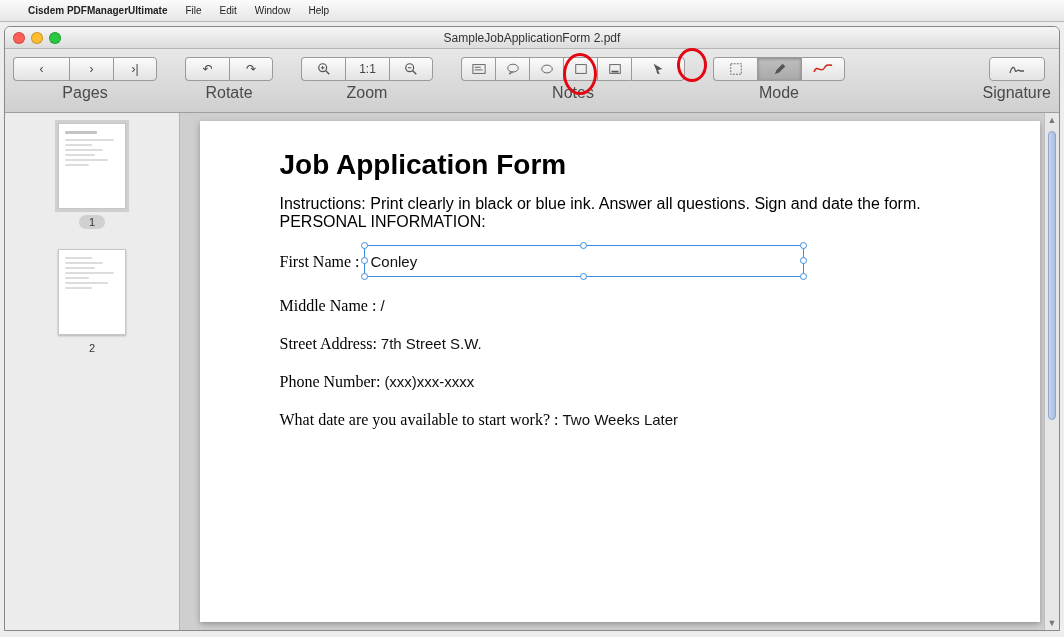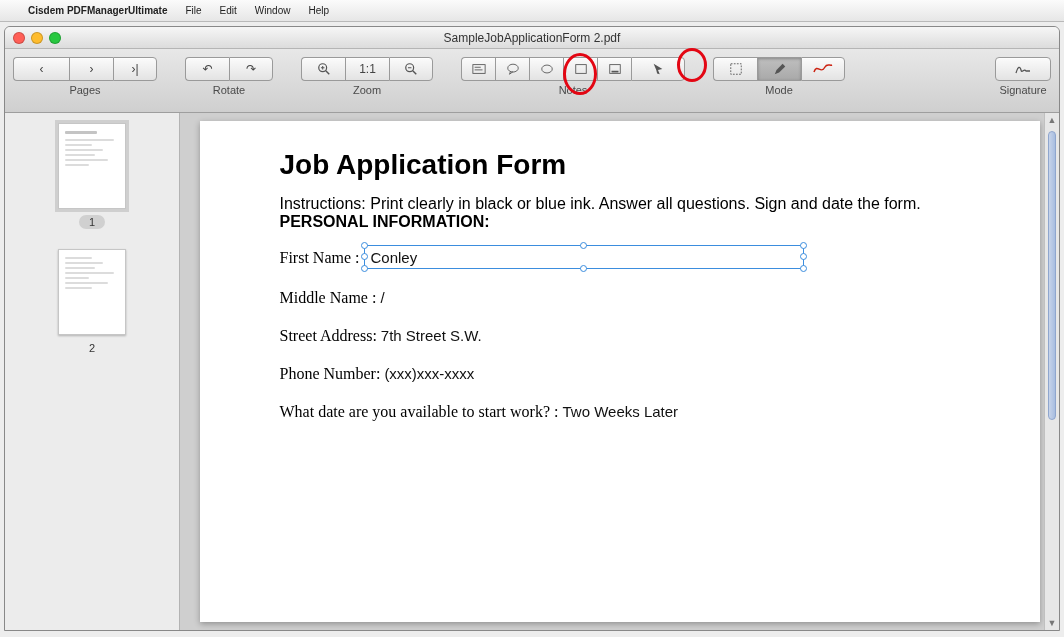--- a/index.html
+++ b/index.html
@@ -72,21 +72,21 @@
     }
     .tb-btn.wide { min-width: 44px; }
     .tb-btn.wider { min-width: 56px; }
     .tb-btn.active {
       background: linear-gradient(to bottom, #bfbfbf, #a9a9a9);
       box-shadow: inset 0 1px 3px rgba(0,0,0,0.3);
     }
     .seg .tb-btn { border-radius: 0; border-right-width: 0; }
     .seg .tb-btn:first-child { border-top-left-radius: 4px; border-bottom-left-radius: 4px; }
     .seg .tb-btn:last-child { border-top-right-radius: 4px; border-bottom-right-radius: 4px; border-right-width: 1px; }
-    .tb-label { font-size: 11px; color: #4a4a4a; margin-top: 3px; }
+    .tb-label { font-size: 16px; color: #4a4a4a; margin-top: 3px; }
 
     .ico { display: inline-block; line-height: 1; }
 
     
     .content { display: flex; height: calc(100% - 86px); }
 
     
     .sidebar {
       width: 175px;
       background: #ececec;
@@ -123,32 +123,32 @@
     .page {
       width: 840px;
       background: #fff;
       box-shadow: 0 2px 6px rgba(0,0,0,0.3);
       padding: 28px 80px;
       font-family: "Times New Roman", Times, serif;
       color: #000;
     }
     .page h1 { font-size: 28px; font-weight: bold; margin-bottom: 14px; }
     .instr { font-size: 16px; margin-bottom: 0; }
-    .section-head { font-weight: bold; font-size: 16px; margin-bottom: 14px; }
+    .section-head { font-weight: normal; font-size: 16px; margin-bottom: 14px; }
     .form-row { font-size: 16px; margin-bottom: 20px; display: flex; align-items: baseline; gap: 4px; }
     .form-label { font-family: "Times New Roman", Times, serif; }
     .form-val { font-family: "Lucida Grande", "Helvetica Neue", Arial, sans-serif; font-size: 15px; color: #111; }
 
     
     .textbox-sel {
       position: relative;
       border: 1px solid #3b8dde;
       padding: 2px 6px;
       width: 440px;
-      height: 24px;
+      height: 32px;
       display: flex;
       align-items: center;
     }
     .handle { position: absolute; width: 7px; height: 7px; background: #fff; border: 1px solid #3b8dde; border-radius: 50%; }
     .h-tl { left: -4px; top: -4px; } .h-tm { left: 50%; top: -4px; margin-left:-4px; } .h-tr { right: -4px; top: -4px; }
     .h-ml { left: -4px; top: 50%; margin-top:-4px; } .h-mr { right: -4px; top: 50%; margin-top:-4px; }
     .h-bl { left: -4px; bottom: -4px; } .h-bm { left: 50%; bottom: -4px; margin-left:-4px; } .h-br { right: -4px; bottom: -4px; }
 
     .scrollbar {
       position: absolute; right: 0; top: 0; bottom: 0; width: 15px;

